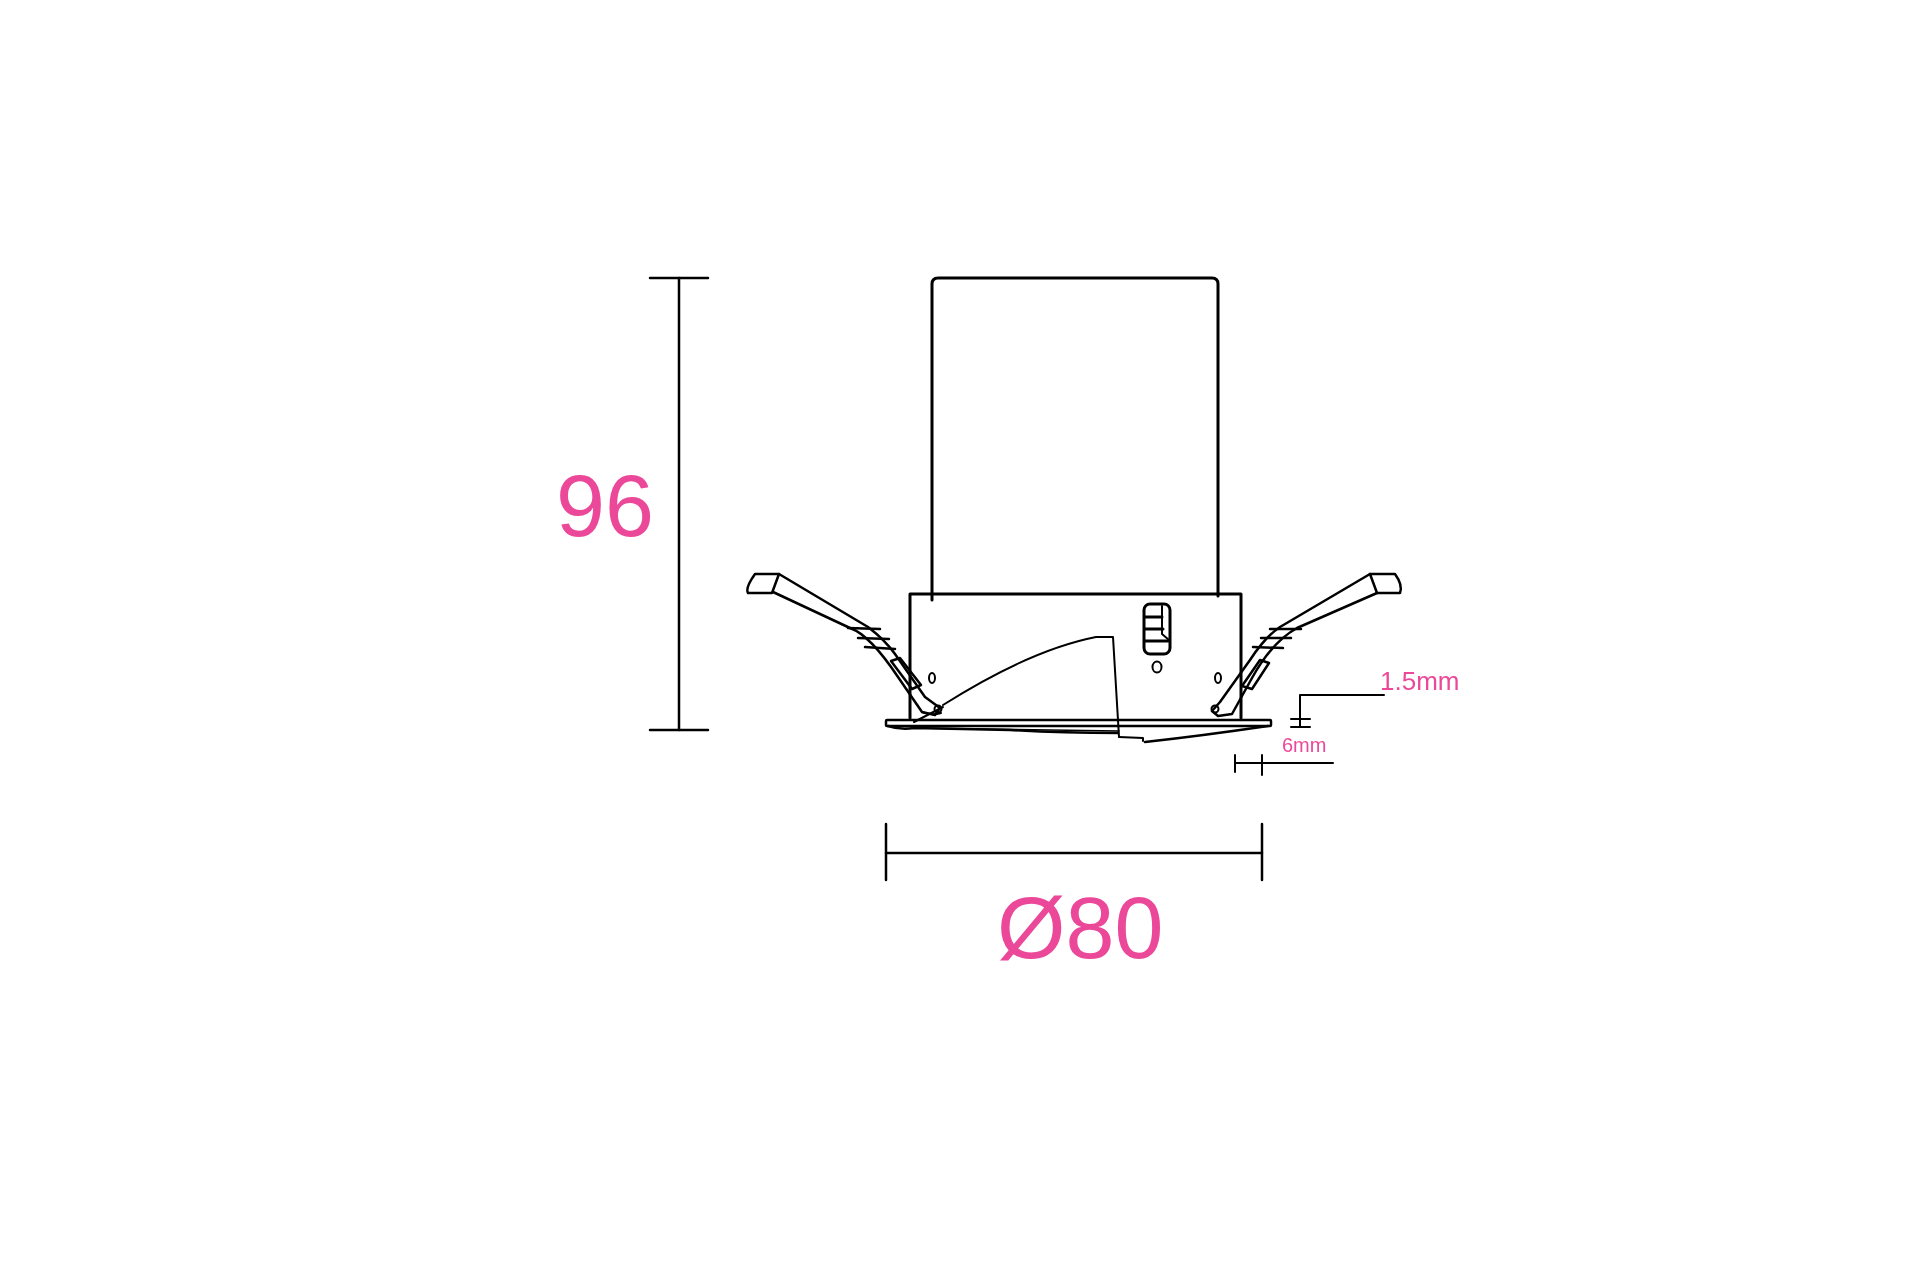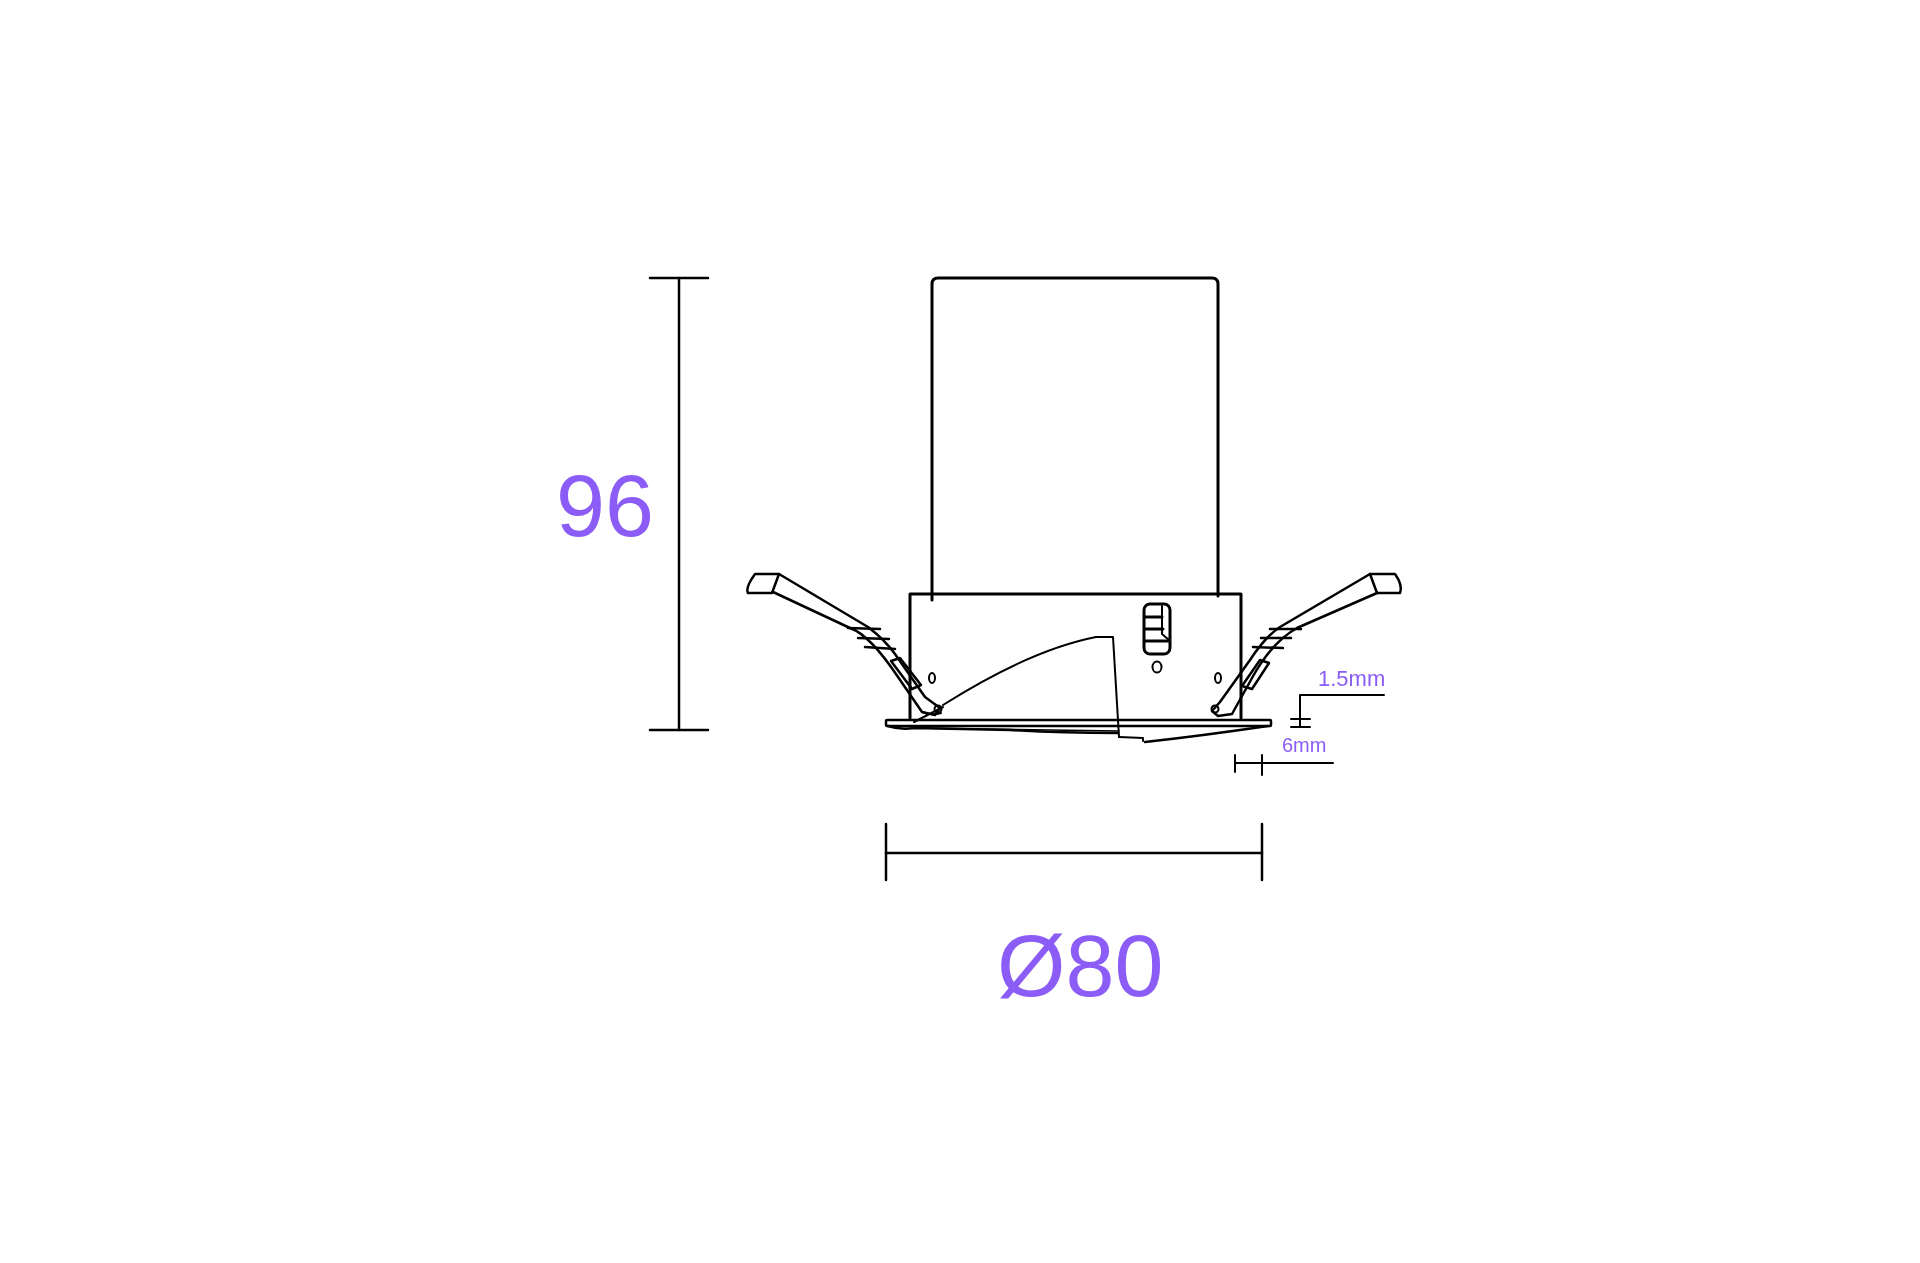--- a/index.html
+++ b/index.html
@@ -16,39 +16,39 @@
     }
     #drawing {
       position: absolute;
       left: 0;
       top: 0;
       width: 1920px;
       height: 1263px;
     }
     .dim-label {
       position: absolute;
-      color: #8b5cf6;
+      color: #ec4899;
       font-family: "Liberation Sans", sans-serif;
       line-height: 1;
       white-space: nowrap;
     }
     #label-height {
       left: 556px;
       top: 462px;
       font-size: 88px;
     }
     #label-diameter {
       left: 997px;
-      top: 922px;
+      top: 884px;
       font-size: 88px;
     }
     #label-trim {
-      left: 1318px;
+      left: 1380px;
       top: 668px;
-      font-size: 22px;
+      font-size: 26px;
     }
     #label-cutout {
       left: 1282px;
       top: 735px;
       font-size: 20px;
     }
   </style>
 </head>
 <body>
 

